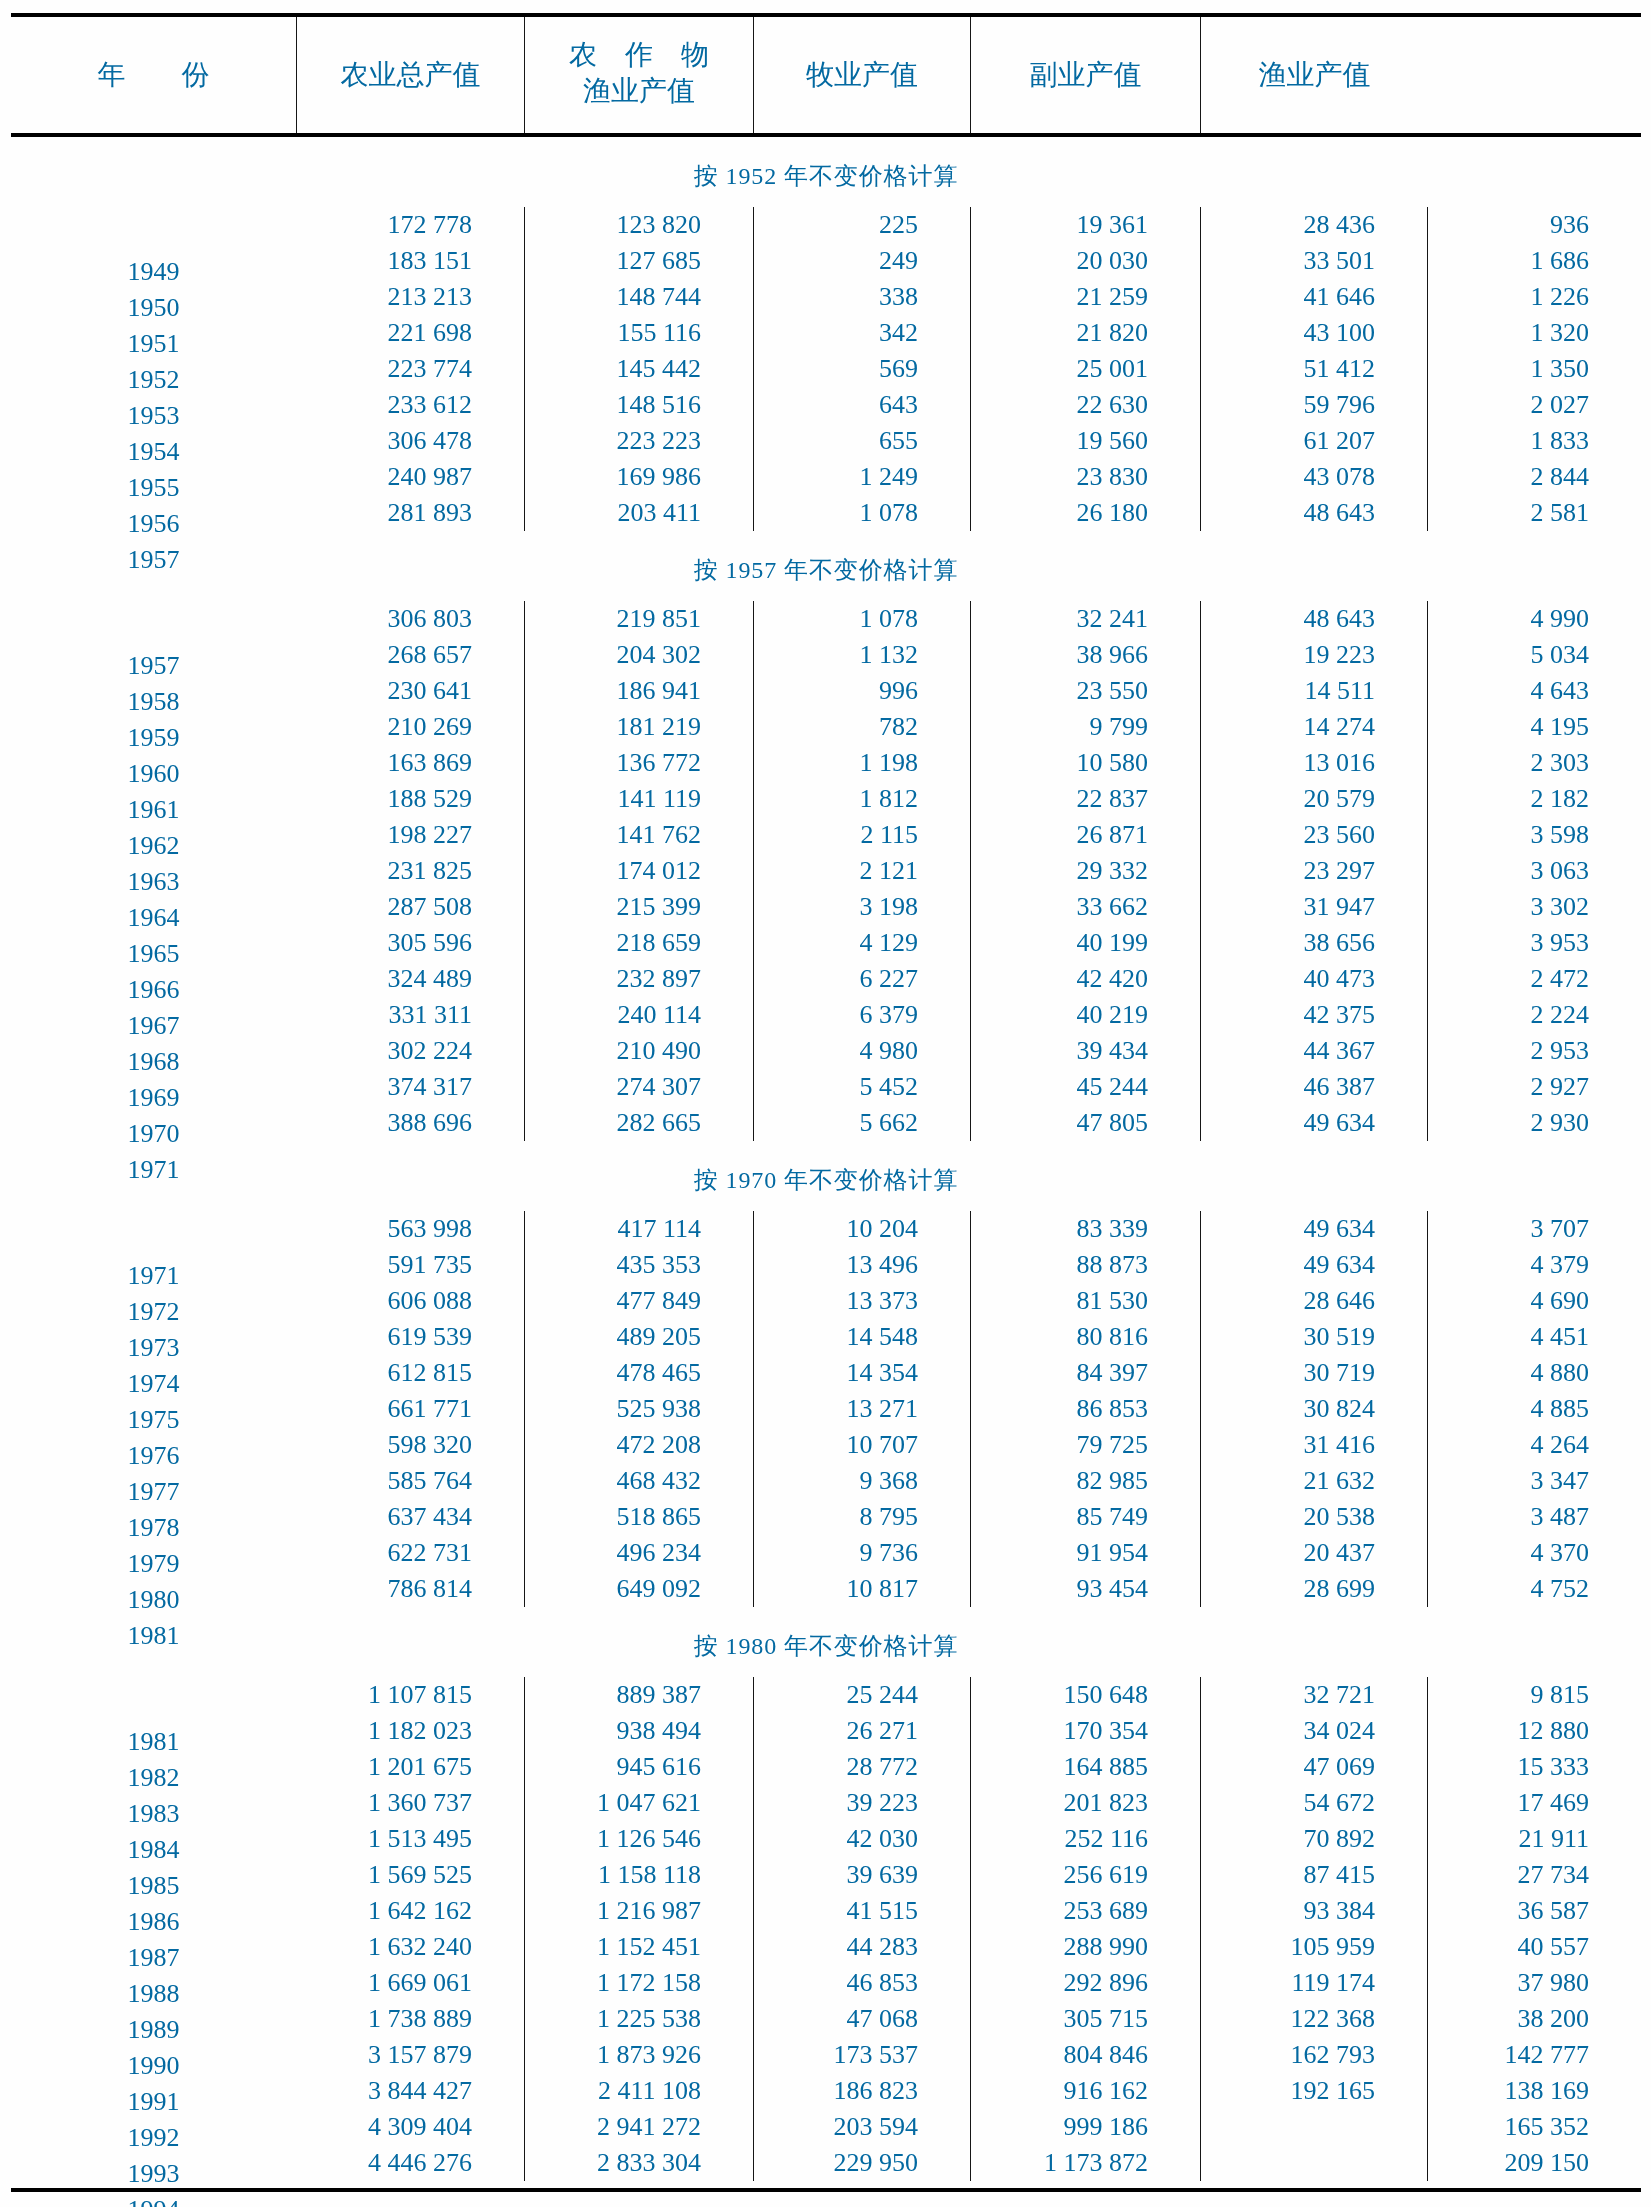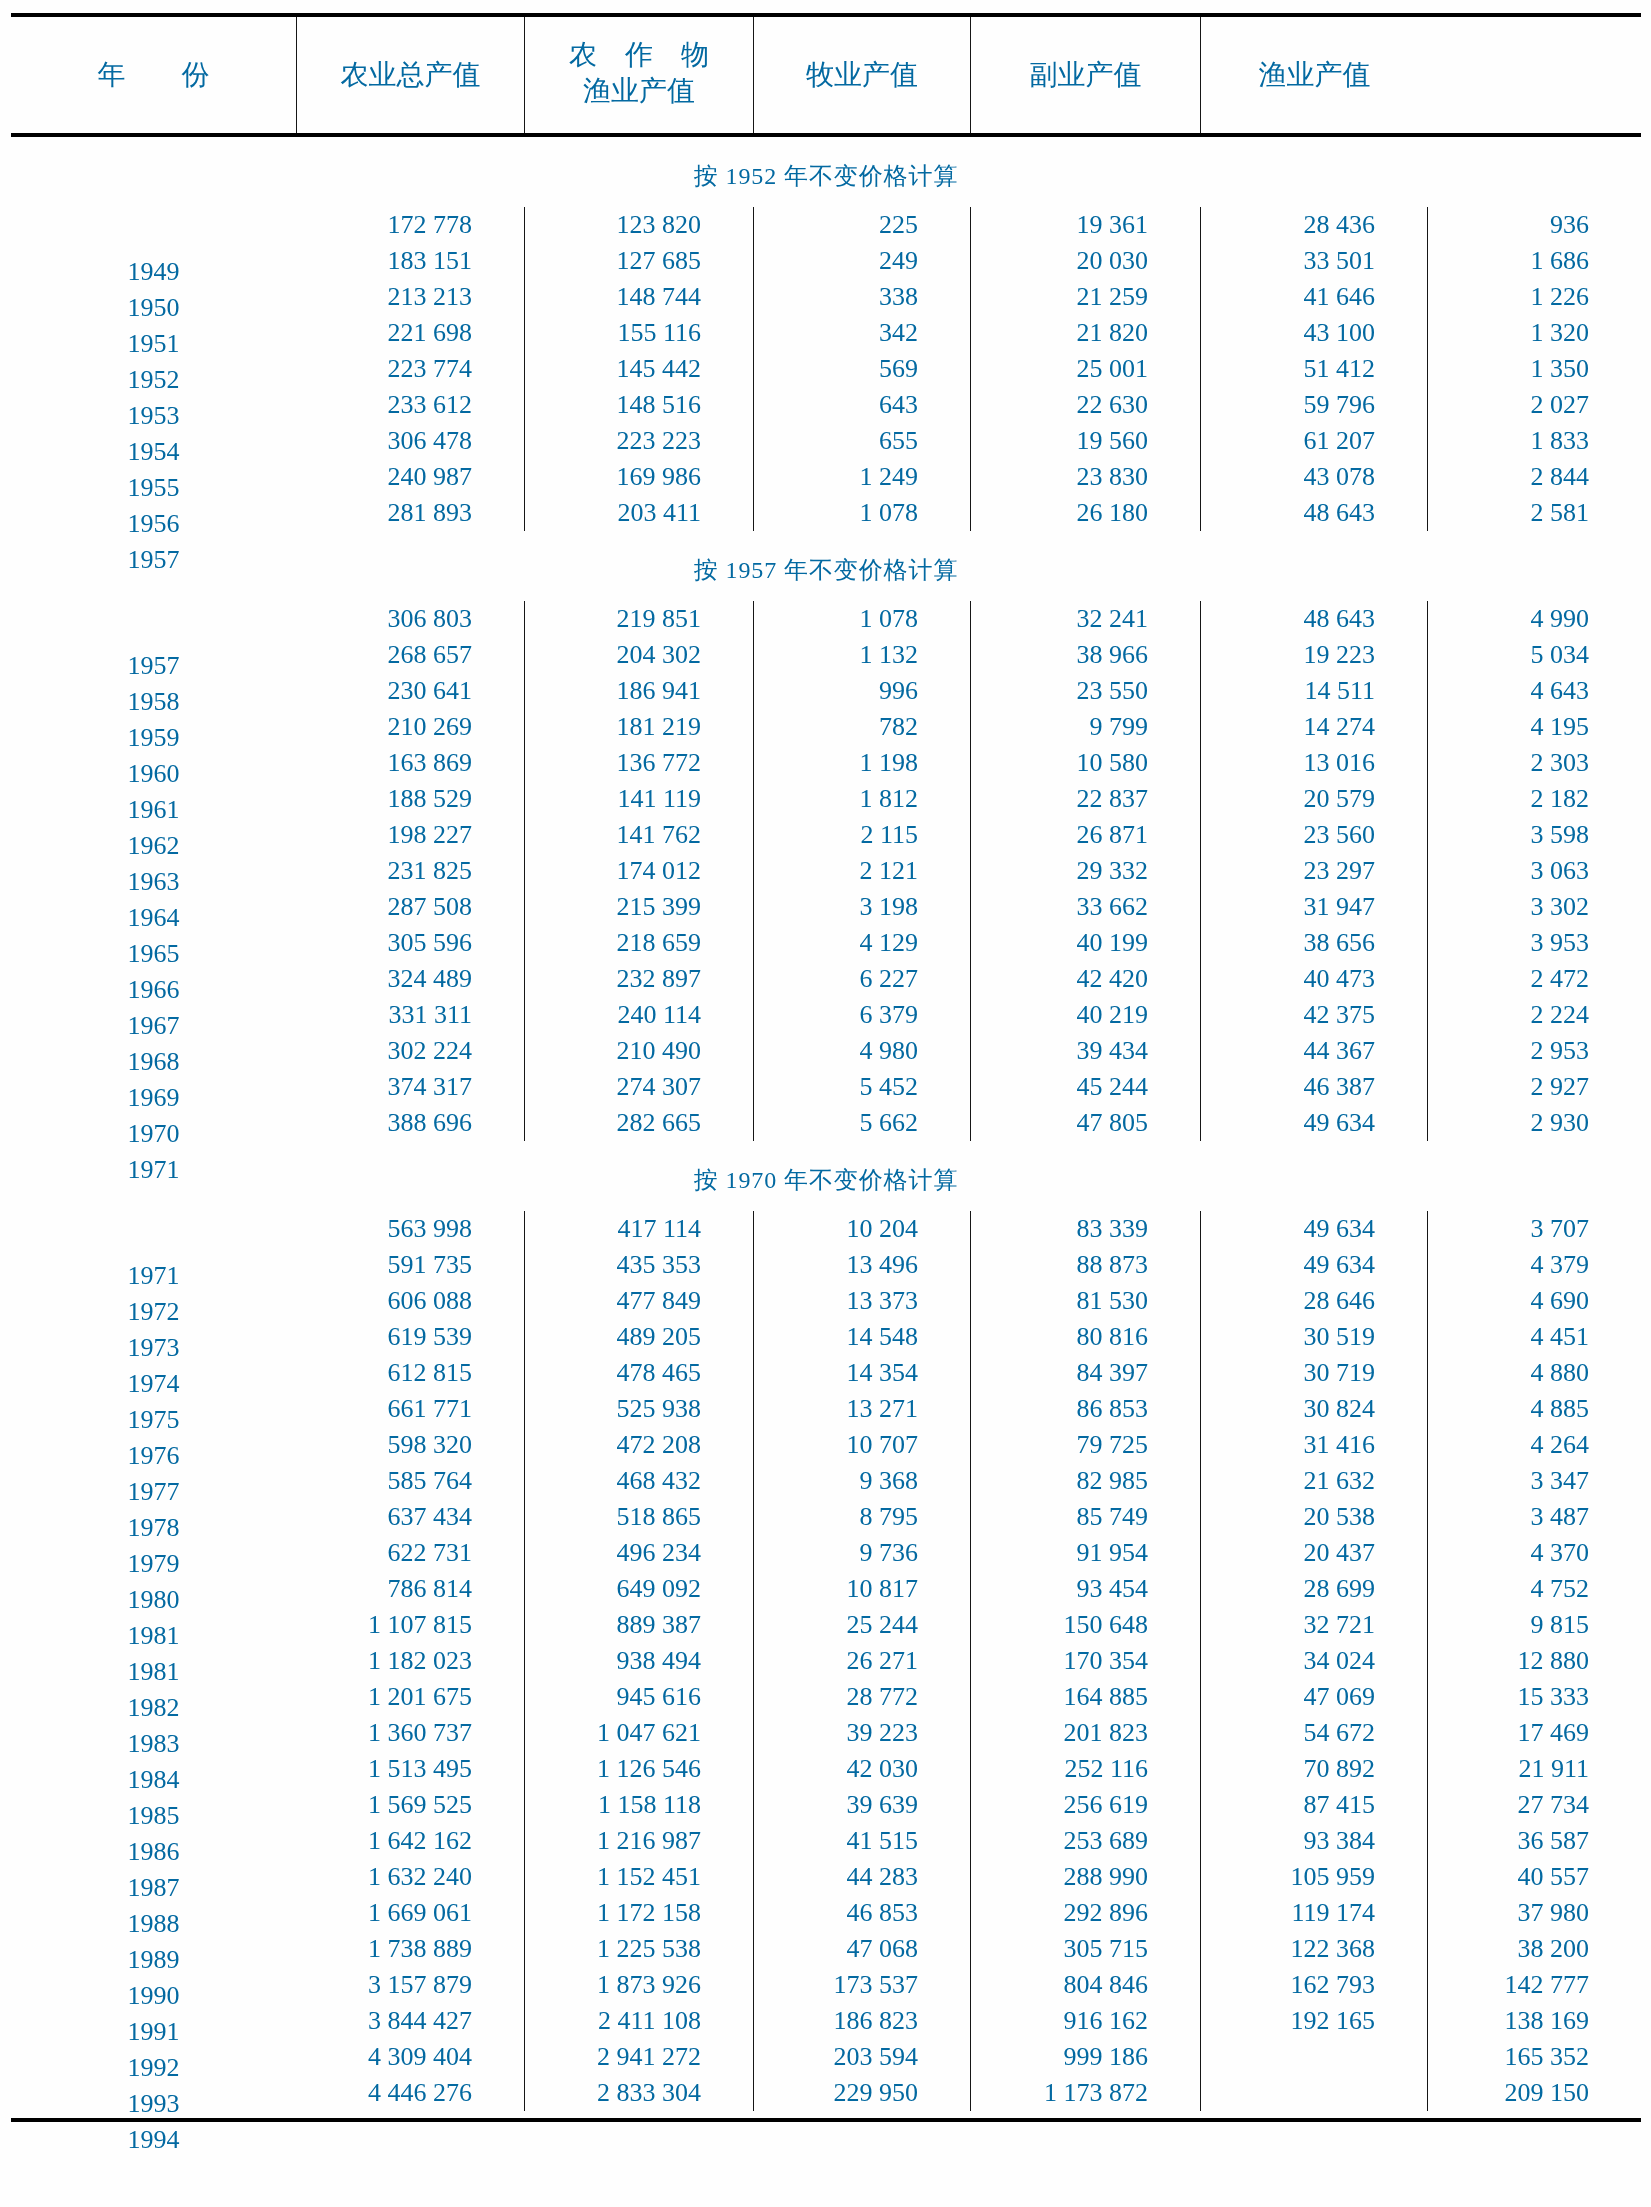--- a/index.html
+++ b/index.html
@@ -334,20 +334,21 @@
           <div class="cell">20 437</div>
           <div class="cell last">4 370</div>
           <div class="cell year">1981</div>
           <div class="cell">786 814</div>
           <div class="cell">649 092</div>
           <div class="cell">10 817</div>
           <div class="cell">93 454</div>
           <div class="cell">28 699</div>
           <div class="cell last">4 752</div>
         </div>
+        <div class="section-title">按 1980 年不变价格计算</div>
         <div class="rows grid-cols">
           <div class="cell year">1981</div>
           <div class="cell">1 107 815</div>
           <div class="cell">889 387</div>
           <div class="cell">25 244</div>
           <div class="cell">150 648</div>
           <div class="cell">32 721</div>
           <div class="cell last">9 815</div>
           <div class="cell year">1982</div>
           <div class="cell">1 182 023</div>

